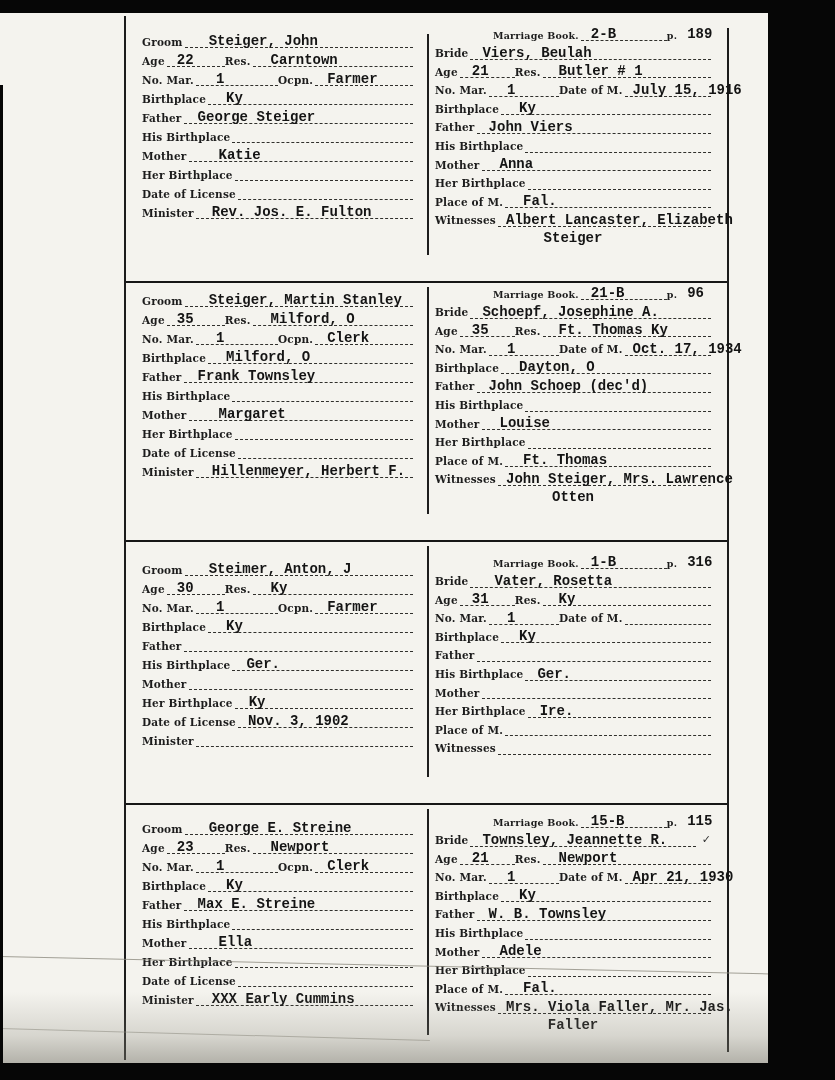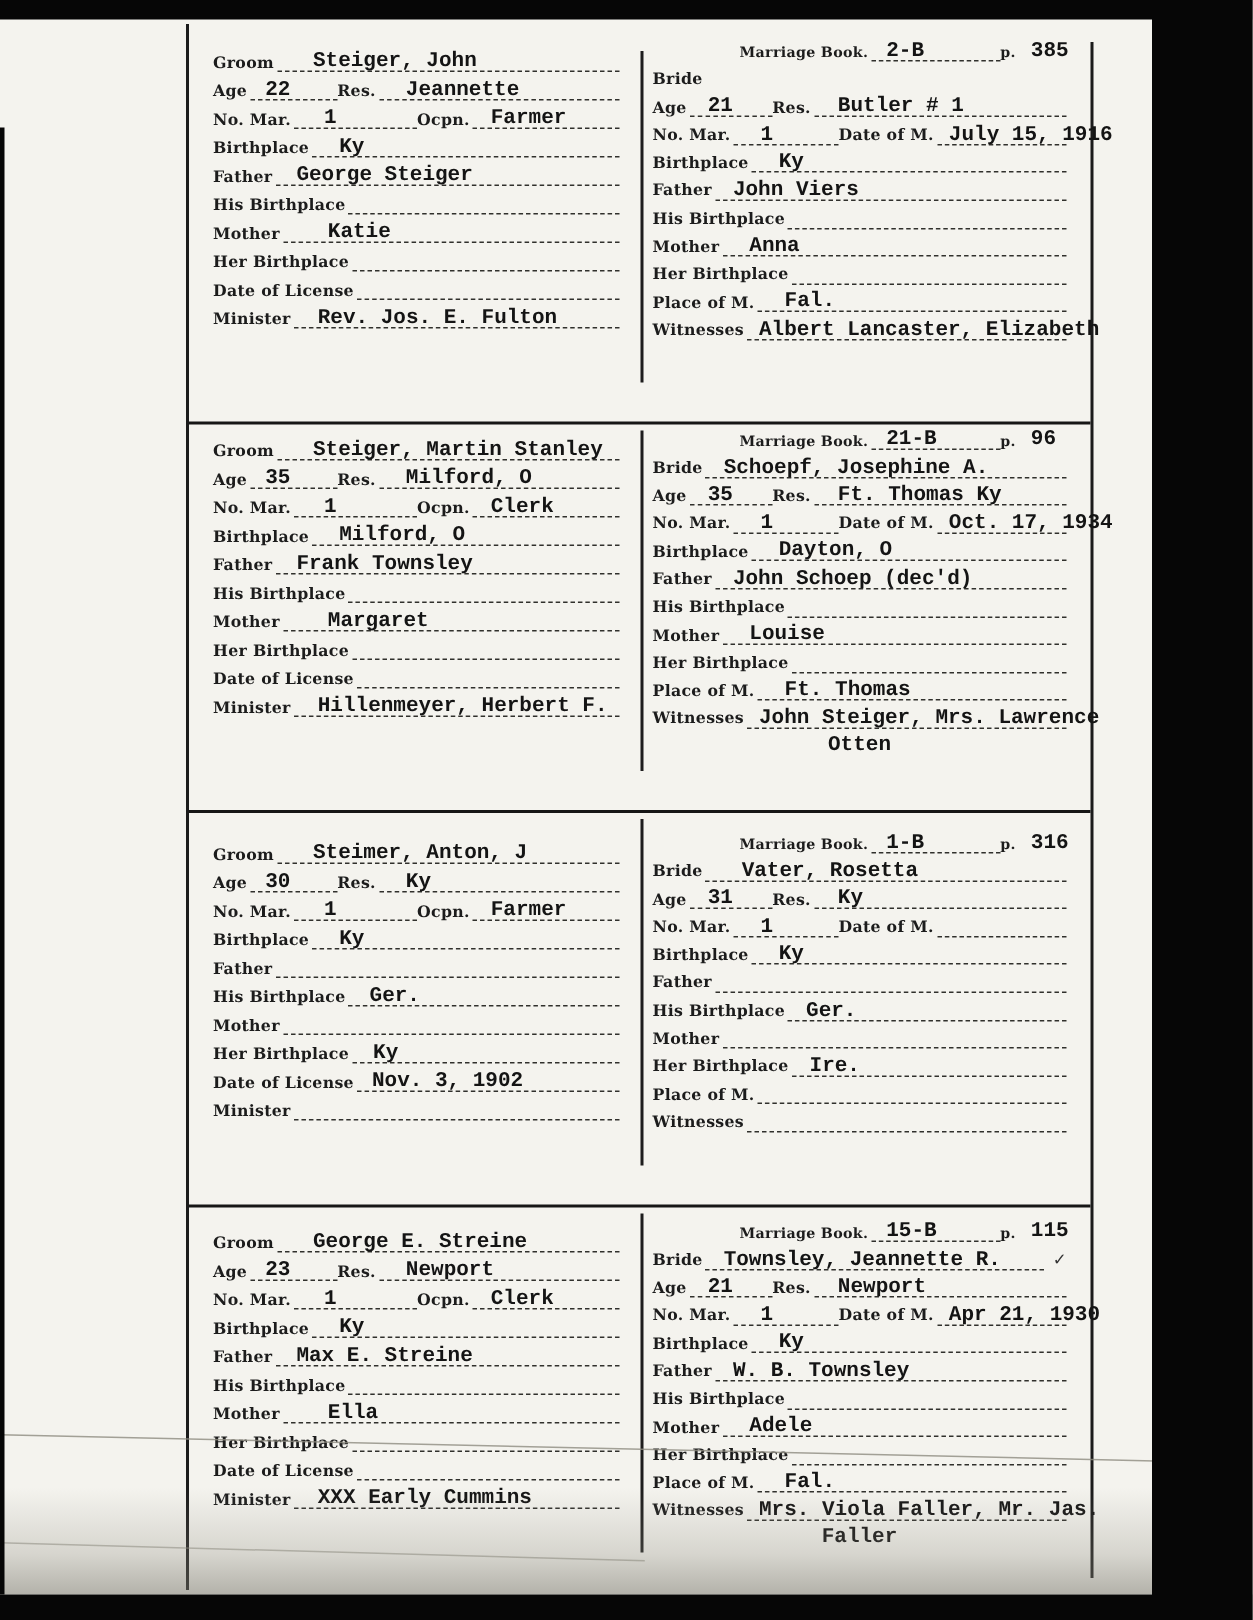--- a/index.html
+++ b/index.html
@@ -64,21 +64,21 @@
             </div>
           </div>
           <div class="row">
             <div class="ri">
               <span class="lab">Age</span>
               <span class="seg fixed" style="width: 58px;">
                 <span class="val" style="margin-left: 10px;">22</span>
               </span>
               <span class="lab">Res.</span>
               <span class="seg">
-                <span class="val" style="margin-left: 18px;">Jeannette</span>
+                <span class="val" style="margin-left: 18px;">Carntown</span>
               </span>
             </div>
           </div>
           <div class="row">
             <div class="ri">
               <span class="lab">No. Mar.</span>
               <span class="seg fixed" style="width: 82px;">
                 <span class="val" style="margin-left: 20px;">1</span>
               </span>
               <span class="lab">Ocpn.</span>
@@ -146,27 +146,30 @@
         </div>
         <div class="col-right">
           <div class="row first header">
             <div class="ri">
               <span class="lab">Marriage Book.</span>
               <span class="seg fixed" style="width: 86px;">
                 <span class="val" style="margin-left: 10px;">2-B</span>
               </span>
               <span class="lab">p.</span>
               <span class="seg">
-                <span class="val" style="margin-left: 8px;">385</span>
+                <span class="val" style="margin-left: 8px;">189</span>
               </span>
             </div>
           </div>
           <div class="row bridename">
             <div class="ri">
               <span class="lab">Bride</span>
+              <span class="seg">
+                <span class="val" style="margin-left: 12px;">Viers, Beulah</span>
+              </span>
             </div>
           </div>
           <div class="row">
             <div class="ri">
               <span class="lab">Age</span>
               <span class="seg fixed" style="width: 55px;">
                 <span class="val" style="margin-left: 12px;">21</span>
               </span>
               <span class="lab">Res.</span>
               <span class="seg">
@@ -235,20 +238,21 @@
             </div>
           </div>
           <div class="row">
             <div class="ri">
               <span class="lab">Witnesses</span>
               <span class="seg">
                 <span class="val" style="margin-left: 8px;">Albert Lancaster, Elizabeth</span>
               </span>
             </div>
           </div>
+          <div class="cont">Steiger</div>
         </div>
       </div>
       <div class="card sep" style="top: 281px; height: 259px; padding-top: 6px;">
         <div class="divider"></div>
         <div class="col-left">
           <div class="row first">
             <div class="ri">
               <span class="lab">Groom</span>
               <span class="seg">
                 <span class="val" style="margin-left: 24px;">Steiger, Martin Stanley</span>

